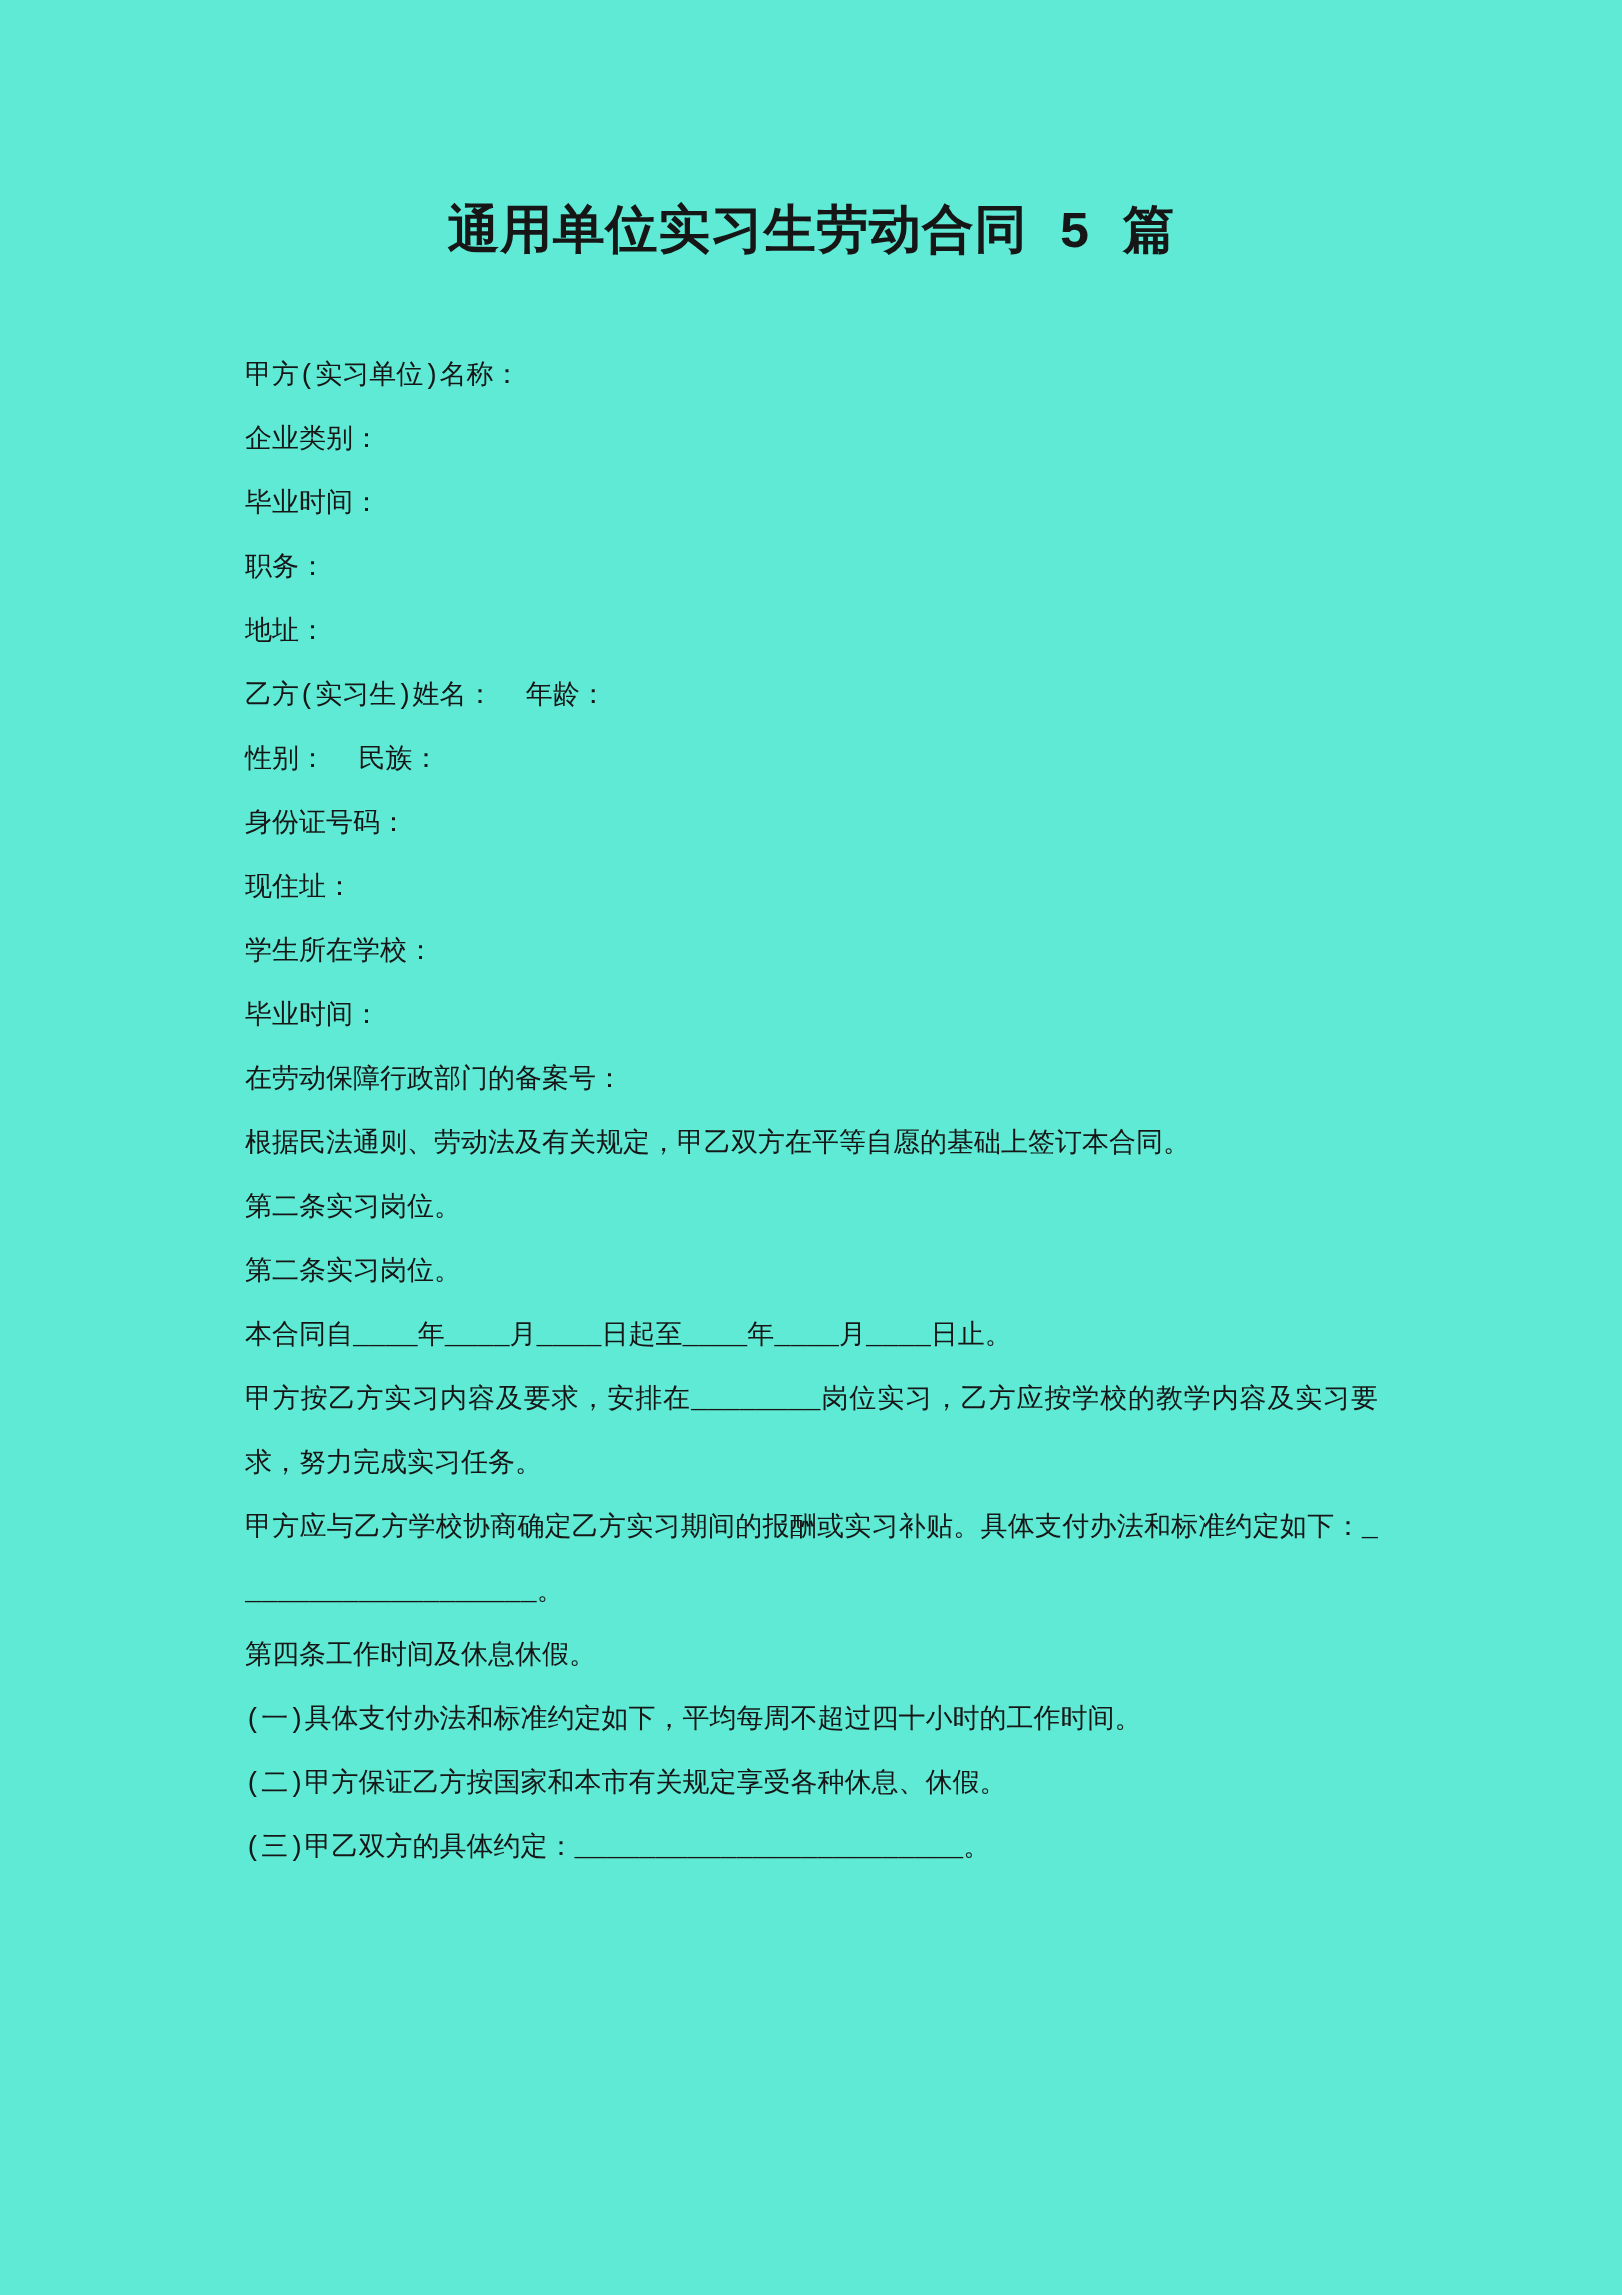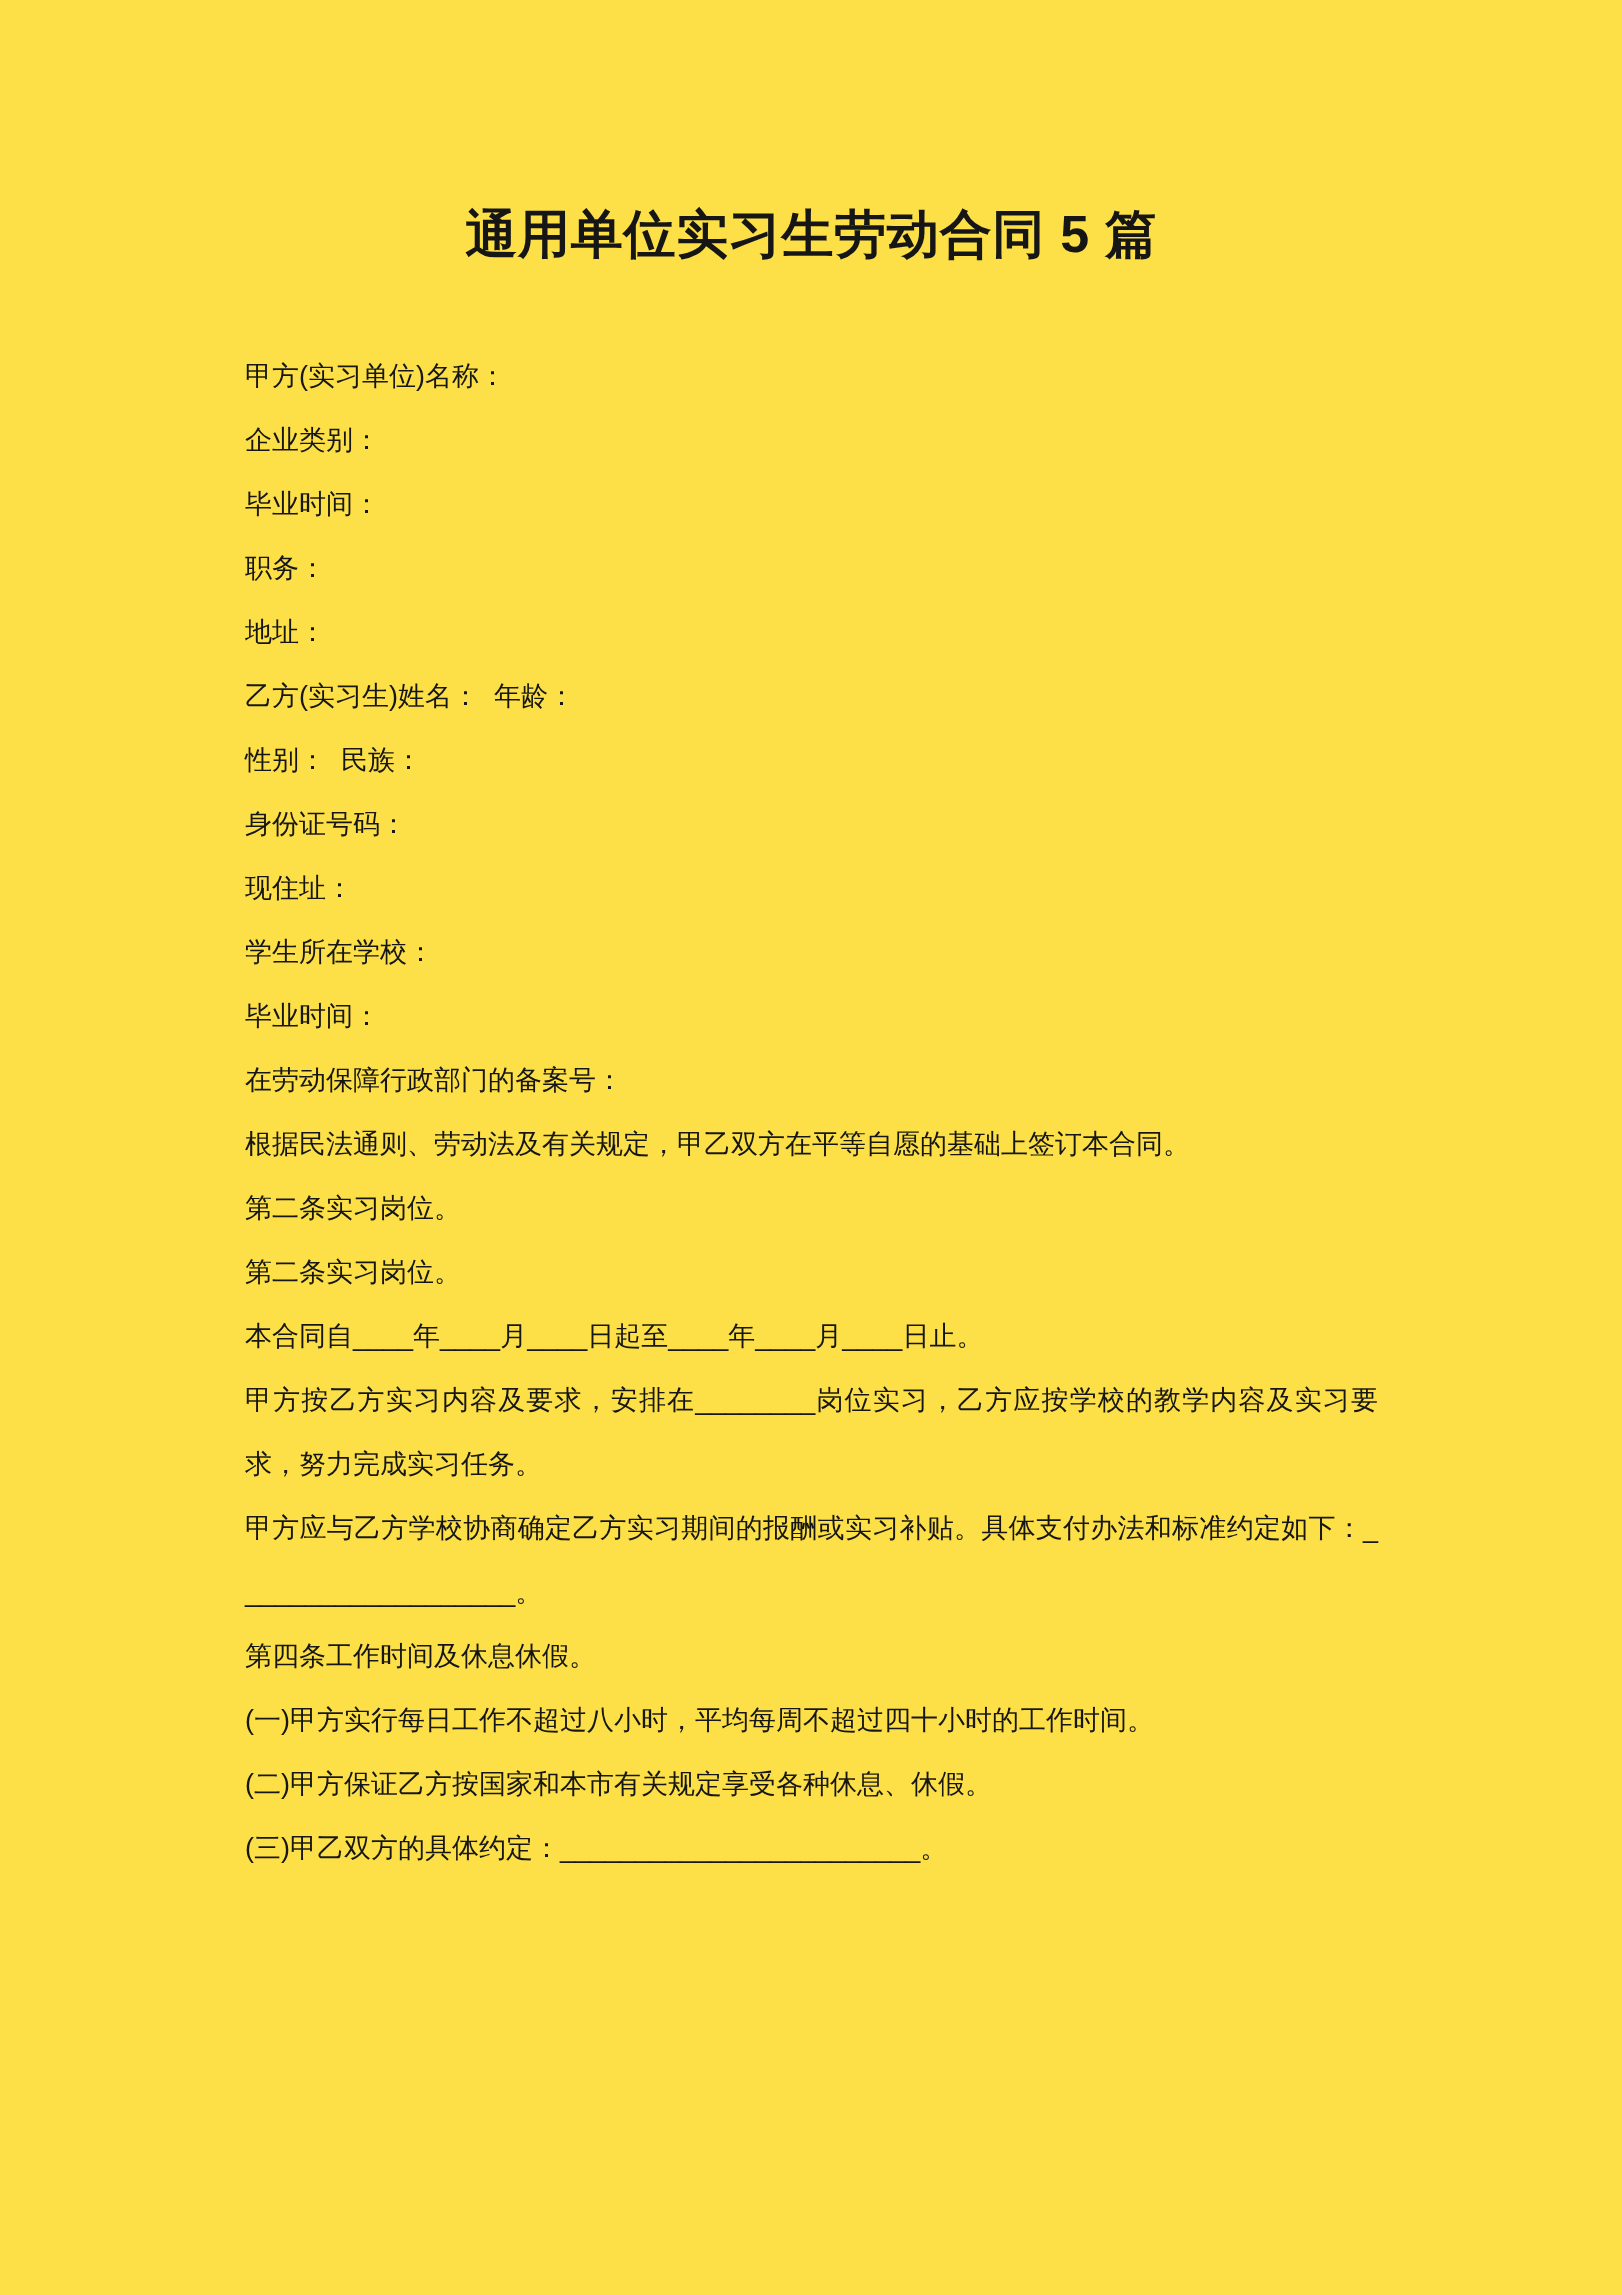--- a/index.html
+++ b/index.html
@@ -5,23 +5,23 @@
   html, body {
     margin: 0;
     padding: 0;
     background: #e9e9e9;
   }
   .page {
     position: relative;
     width: 1623px;
     height: 2295px;
     margin: 0 auto;
-    background: #fde047;
+    background: #5eead4;
     color: #161616;
-    font-family: Liberation Sans, sans-serif;
+    font-family: Liberation Mono, monospace;
     overflow: hidden;
   }
   .doc-title {
     margin: 0;
     padding-top: 208px;
     text-align: center;
     font-size: 52px;
     line-height: 52px;
     font-weight: 700;
     letter-spacing: 0.7px;
@@ -58,18 +58,18 @@
       <p class="contract-line">学生所在学校：</p>
       <p class="contract-line">毕业时间：</p>
       <p class="contract-line">在劳动保障行政部门的备案号：</p>
       <p class="contract-line">根据民法通则、劳动法及有关规定，甲乙双方在平等自愿的基础上签订本合同。</p>
       <p class="contract-line">第二条实习岗位。</p>
       <p class="contract-line">第二条实习岗位。</p>
       <p class="contract-line">本合同自____年____月____日起至____年____月____日止。</p>
       <p class="contract-line">甲方按乙方实习内容及要求，安排在________岗位实习，乙方应按学校的教学内容及实习要求，努力完成实习任务。</p>
       <p class="contract-line">甲方应与乙方学校协商确定乙方实习期间的报酬或实习补贴。具体支付办法和标准约定如下：___________________。</p>
       <p class="contract-line">第四条工作时间及休息休假。</p>
-      <p class="contract-line">(一)甲方实行每日工作不超过八小时，平均每周不超过四十小时的工作时间。</p>
+      <p class="contract-line">(一)具体支付办法和标准约定如下，平均每周不超过四十小时的工作时间。</p>
       <p class="contract-line">(二)甲方保证乙方按国家和本市有关规定享受各种休息、休假。</p>
       <p class="contract-line">(三)甲乙双方的具体约定：________________________。</p>
     </div>
 </div>
 
 
 </body></html>

